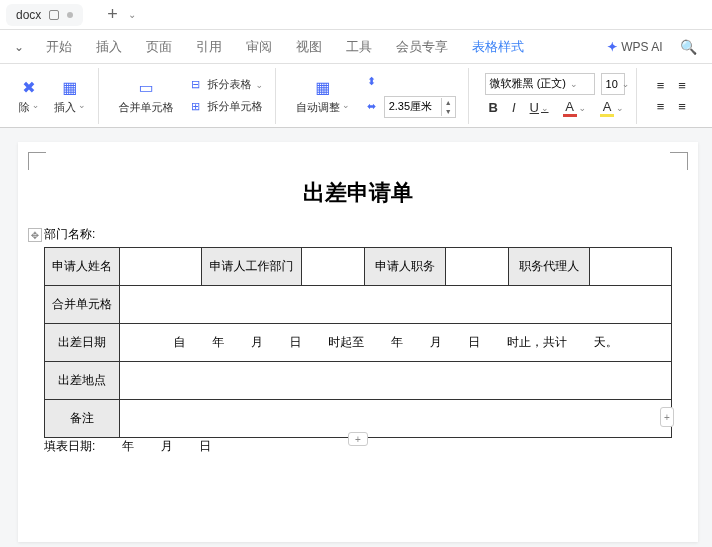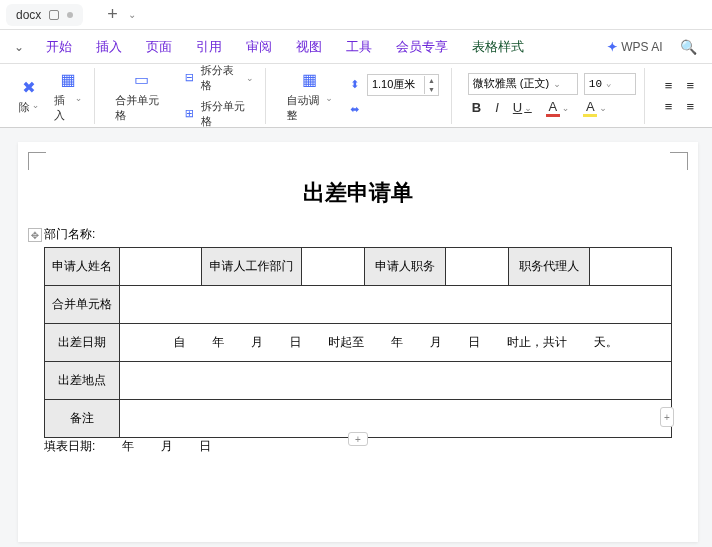--- a/index.html
+++ b/index.html
@@ -7,43 +7,43 @@
 
 .titlebar { background: #fff; height: 30px; display: flex; align-items: center; padding: 0 6px; border-bottom: 1px solid #e0e0e0; }
 .tab { display: flex; align-items: center; gap: 8px; padding: 4px 10px; border-radius: 6px; background: #f5f6f7; font-size: 12px; color: #333; }
 .tab-icon { width: 10px; height: 10px; border: 1px solid #888; border-radius: 2px; }
 .tab-dot { width: 6px; height: 6px; background: #bbb; border-radius: 50%; }
 .tab-add { margin-left: 18px; font-size: 18px; color: #666; padding: 0 6px; cursor: pointer; }
 .tab-drop { font-size: 10px; color: #888; padding: 0 4px; cursor: pointer; }
 
 .menubar { background: #fff; height: 34px; display: flex; align-items: center; padding: 0 6px; gap: 4px; border-bottom: 1px solid #e0e0e0; }
 .menu-back { padding: 4px 8px; color: #666; font-size: 12px; cursor: pointer; }
-.menu-item { padding: 6px 10px; color: #6d28d9; font-size: 13px; cursor: pointer; }
+.menu-item { padding: 6px 10px; color: #737373; font-size: 13px; cursor: pointer; }
 .menu-item.active { color: #3a7afe; border-bottom: 2px solid #3a7afe; }
-.menu-item.blue { color: #14532d; }
+.menu-item.blue { color: #3b82f6; }
 .wps-ai { display: flex; align-items: center; gap: 4px; padding: 0 6px; color: #555; font-size: 12px; }
 .wps-ai-ico { color: #4a6cf7; font-weight: bold; }
 .search-ico { padding: 0 8px; color: #666; font-size: 14px; cursor: pointer; }
 
 .ribbon { background: #fff; height: 64px; display: flex; align-items: center; padding: 4px 6px; gap: 8px; border-bottom: 1px solid #d0d0d0; }
 .rib-group { display: flex; align-items: center; gap: 6px; padding: 0 8px; border-right: 1px solid #e0e0e0; height: 56px; }
 .rib-group:last-child { border-right: none; }
 .rib-btn { display: flex; flex-direction: column; align-items: center; gap: 2px; padding: 2px 4px; font-size: 11px; color: #333; cursor: pointer; }
 .rib-icon { width: 22px; height: 22px; display: flex; align-items: center; justify-content: center; color: #4a6cf7; font-size: 16px; }
 .rib-stack { display: flex; flex-direction: column; gap: 2px; }
 .rib-row { display: flex; align-items: center; gap: 4px; font-size: 11px; color: #333; padding: 2px 4px; cursor: pointer; }
 .rib-mini-ico { width: 16px; height: 16px; display: flex; align-items: center; justify-content: center; color: #4a6cf7; }
 .caretsm { font-size: 9px; color: #888; }
 .spin { display: flex; align-items: center; border: 1px solid #ccc; height: 22px; }
 .spin input { width: 56px; border: none; padding: 0 4px; font-size: 11px; outline: none; }
 .spin-btns { display: flex; flex-direction: column; border-left: 1px solid #ccc; }
 .spin-btns span { font-size: 7px; line-height: 9px; padding: 0 3px; color: #666; cursor: pointer; }
 .font-sel { border: 1px solid #ccc; height: 22px; padding: 0 4px; font-size: 11px; display: flex; align-items: center; gap: 4px; background: #fff; cursor: pointer; }
 .font-sel.wide { width: 110px; text-align: center; }
-.font-sel.narrow { width: 52px; font-family: Liberation Mono, monospace; }
+.font-sel.narrow { width: 24px; }
 .styling-row { display: flex; gap: 6px; align-items: center; }
 .styl { font-size: 13px; padding: 2px 4px; cursor: pointer; color: #333; display: flex; align-items: center; gap: 2px; }
 .color-bar { width: 14px; height: 3px; }
 
 .canvas { position: relative; background: #f5f6f7; padding: 14px 18px; height: calc(547px - 128px); overflow: hidden; }
 .page { background: #fff; width: 680px; min-height: 400px; padding: 36px 26px 20px; position: relative; box-shadow: 0 1px 3px rgba(0,0,0,0.08); }
 .corner { position: absolute; width: 18px; height: 18px; border-color: #999; }
 .corner.tl { top: 10px; left: 10px; border-left: 1px solid #999; border-top: 1px solid #999; }
 .corner.tr { top: 10px; right: 10px; border-right: 1px solid #999; border-top: 1px solid #999; }
 
@@ -132,30 +132,30 @@
     <div class="rib-btn">
       <span class="rib-icon">▦</span>
       <span style="display:flex;gap:2px">
           <span>自动调整</span>
           <span class="caretsm">⌄</span>
         </span>
     </div>
     <div class="rib-stack">
       <div class="rib-row">
         <span class="rib-mini-ico">⬍</span>
+      </div>
+      <div class="rib-row">
+        <span class="rib-mini-ico">⬌</span>
         <div class="spin">
-          <input value="1.10厘米" style="">
+          <input value="2.35厘米" style="">
           <div class="spin-btns">
               <span>▲</span>
               <span>▼</span>
             </div>
         </div>
-      </div>
-      <div class="rib-row">
-        <span class="rib-mini-ico">⬌</span>
       </div>
     </div>
   </div>
 
   <div class="rib-group">
     <div class="rib-stack">
       <div class="styling-row">
         <div class="font-sel wide">
           <span>微软雅黑 (正文)</span>
           <span class="caretsm">⌄</span>

